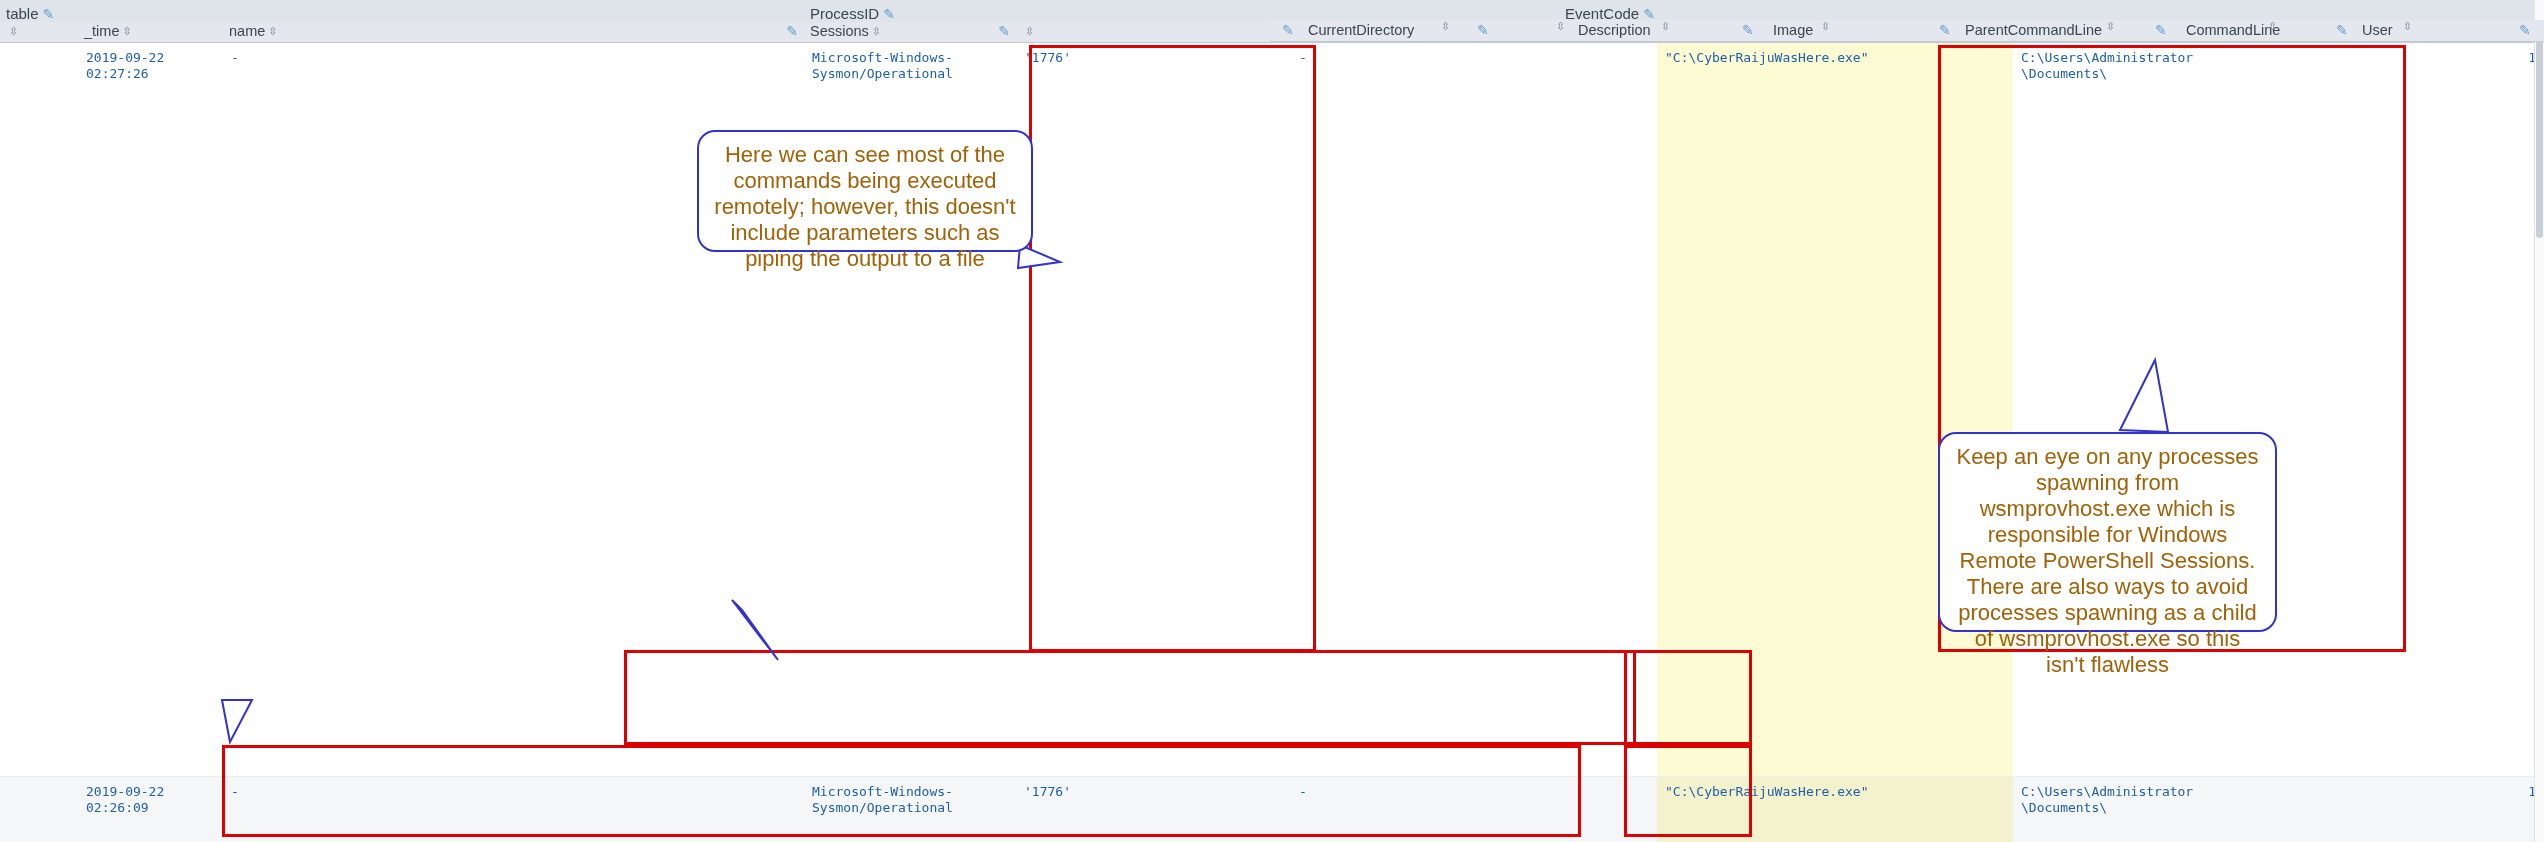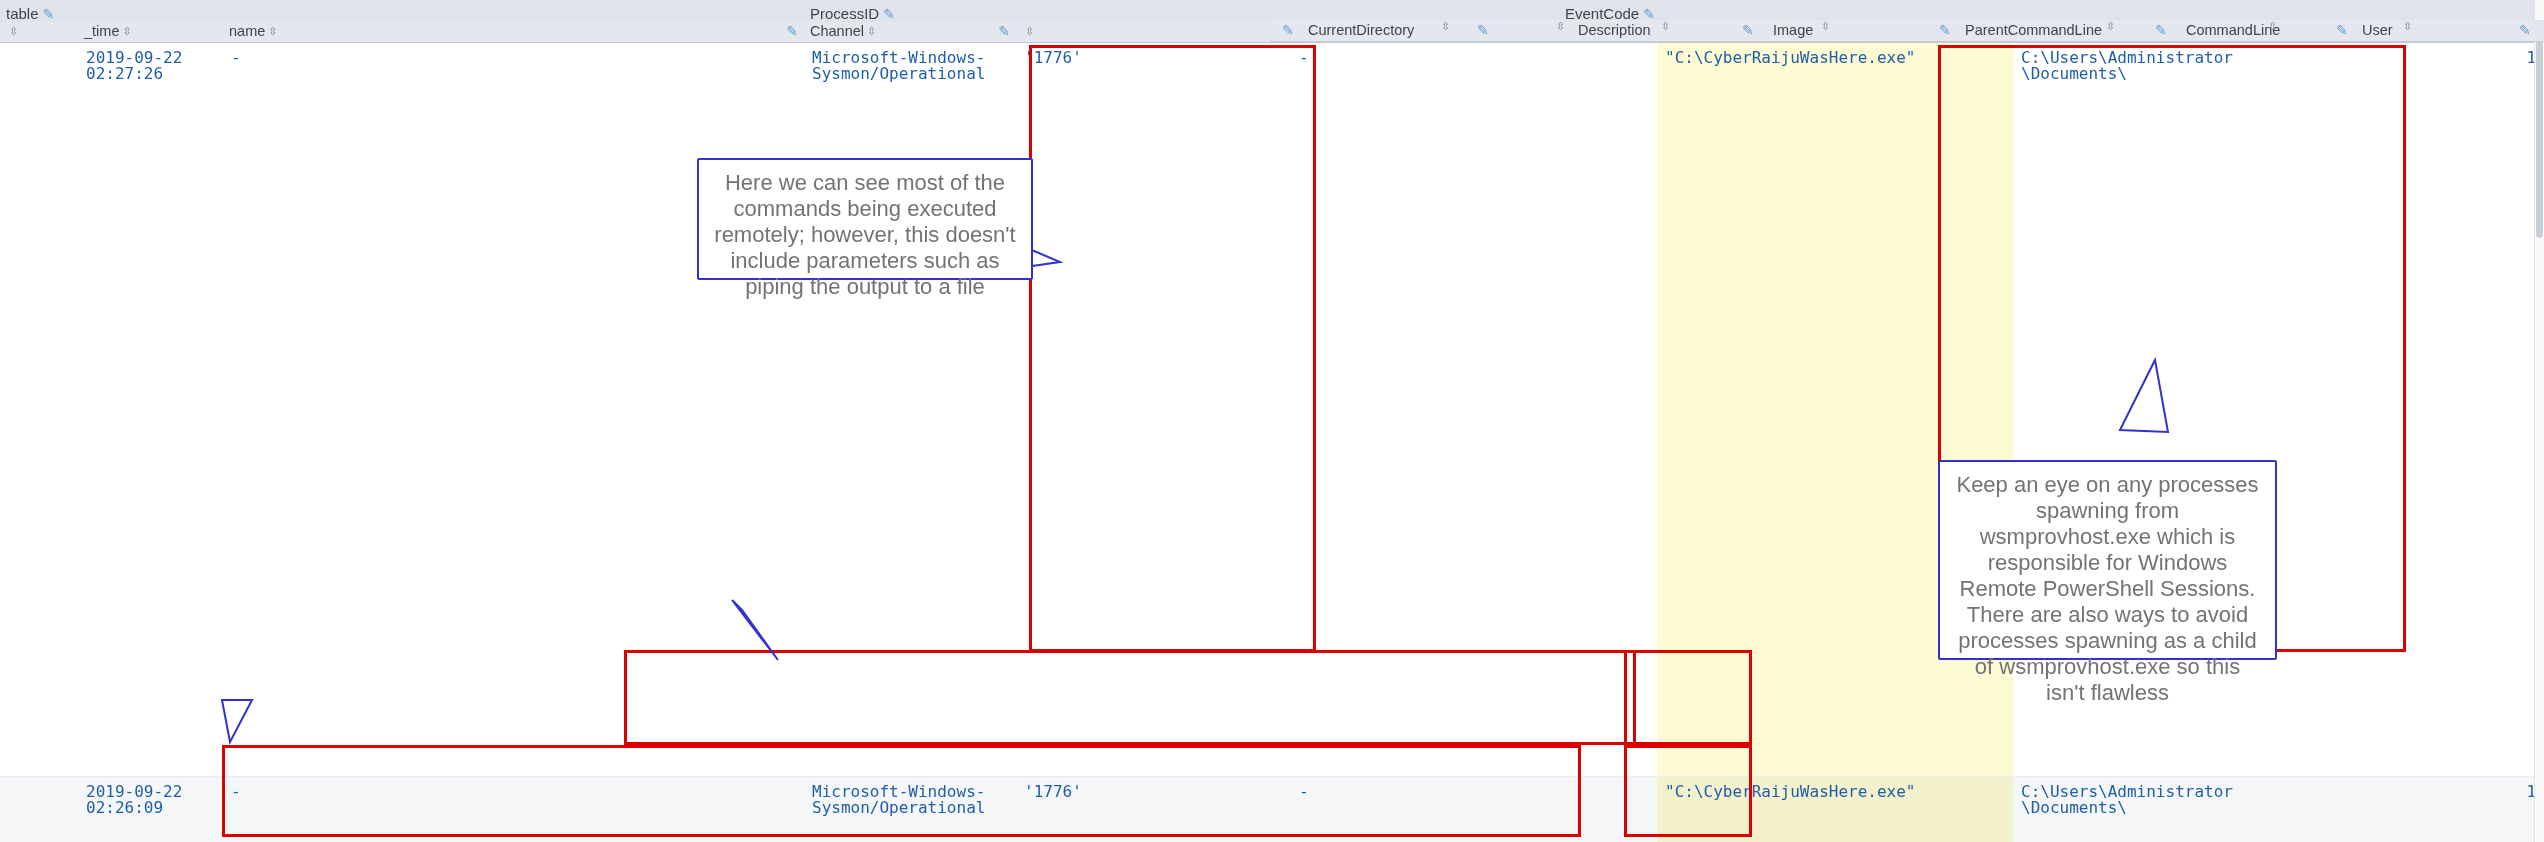--- a/index.html
+++ b/index.html
@@ -54,21 +54,21 @@
   .pencil {
     display: inline-block;
     color: #5c9ccd;
     font-size: 14px;
     transform: rotate(0deg);
     margin-left: 4px;
   }
 
   tbody tr.drow td {
     font-family: "DejaVu Sans Mono", monospace;
-    font-size: 16px;
+    font-size: 13px;
     color: #1f5fa9;
     line-height: 16px;
     padding: 7px 8px 7px 8px;
     vertical-align: top;
     border-bottom: 1px solid #eaedf1;
     word-break: break-word;
     white-space: pre-line;
   }
   tbody tr.drow.odd td { background: #ffffff; }
   tbody tr.drow.even td { background: #f4f6f8; }
@@ -83,30 +83,29 @@
     position: absolute;
     border: 3px solid #dd0000;
     pointer-events: none;
     z-index: 5;
   }
 
   
   .callout {
     position: absolute;
     border: 2px solid #3333cc;
-    border-radius: 2px;
+    border-radius: 18px;
     background: #ffffff;
-    color: #737373;
+    color: #a16207;
     font-family: "Liberation Sans", sans-serif;
     font-size: 22px;
     line-height: 26px;
     text-align: center;
     padding: 10px 14px;
     z-index: 20;
-    margin-top: 28px;
   }
   svg.arrowlayer {
     position: absolute;
     left: 0; top: 0;
     width: 2544px; height: 842px;
     pointer-events: none;
     z-index: 18;
   }
   
   .vscroll {
@@ -162,21 +161,21 @@
         <td>
           <span>_time</span><span class="sortarrow">⇳</span>
         </td>
         <td>
           <span>name</span><span class="sortarrow">⇳</span>
         </td>
         <td class="right">
           <span class="pencil">✎</span>
         </td>
         <td>
-          <span>Channel</span><span class="sortarrow">⇳</span>
+          <span>Sessions</span><span class="sortarrow">⇳</span>
         </td>
         <td class="right">
           <span class="pencil">✎</span>
         </td>
         <td>
           <span class="sortarrow">⇳</span>
         </td>
         <td>
           <span>Url</span><span class="sortarrow">⇳</span>
         </td>

